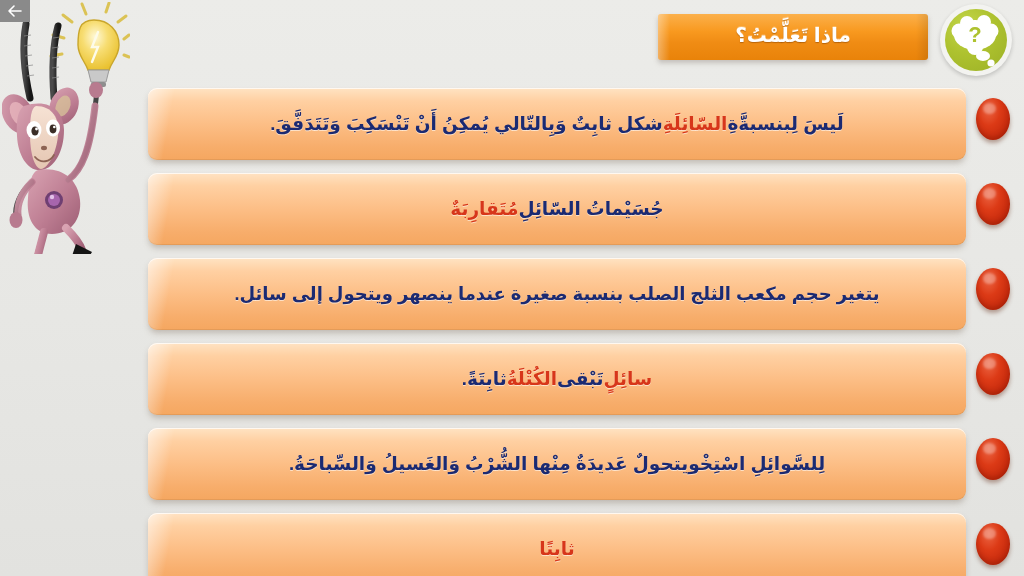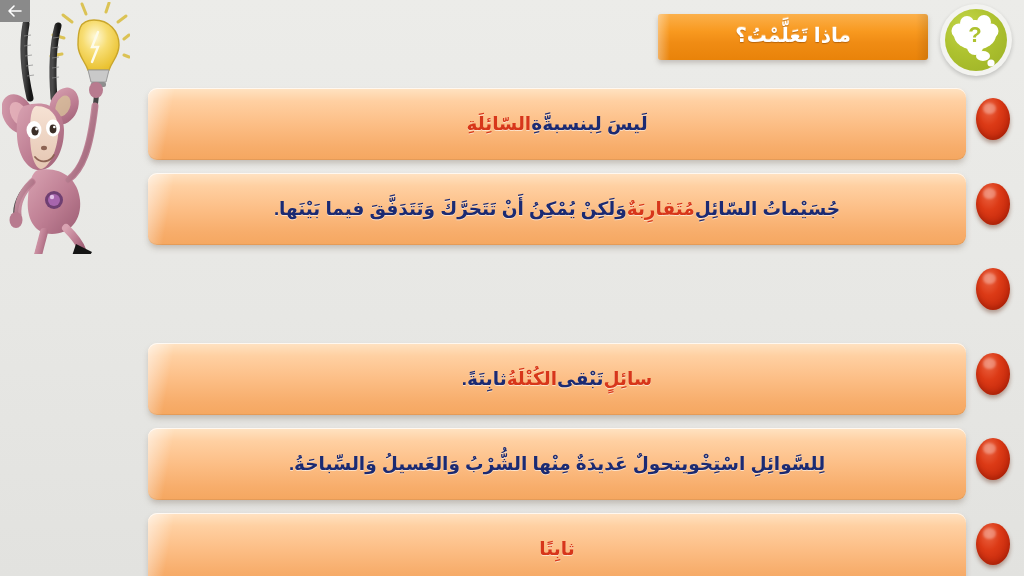--- a/index.html
+++ b/index.html
@@ -219,37 +219,42 @@
     </svg>
   </div>
 
   <div class="rows">
 
     <div class="row">
       <div class="panel">
         <div class="ptext">
           <span>لَيسَ لِبنسبةَّةِ </span>
             <span class="hl">السّائِلَةِ</span>
+            <span> شكل ثابِتٌ وَبِالتّالي يُمكِنُ أَنْ تَنْسَكِبَ وَتَتَدَفَّقَ.</span>
         </div>
       </div>
       <div class="bullet"></div>
     </div>
 
     <div class="row">
       <div class="panel">
         <div class="ptext">
           <span>جُسَيْماتُ السّائِلِ </span>
             <span class="hl">مُتَقارِبَةٌ</span>
-            <span> وَلَكِنْ يُمْكِنُ أَنْ تَتَحَرَّكَ وَتَتَدَفَّقَ فيما بَيْنَها.</span>
-        </div>
-      </div>
-      <div class="bullet"></div>
-    </div>
-
-    <div class="row">
+        </div>
+      </div>
+      <div class="bullet"></div>
+    </div>
+
+    <div class="row">
+      <div class="panel">
+        <div class="ptext plain">
+          <span>يتغير حجم مكعب الثلج الصلب بنسبة صغيرة عندما ينصهر ويتحول إلى سائل.</span>
+        </div>
+      </div>
       <div class="bullet"></div>
     </div>
 
     <div class="row">
       <div class="panel">
         <div class="ptext">
             <span class="hl">سائِلٍ</span>
             <span> تَبْقى </span>
             <span class="hl">الكُتْلَةُ</span>
             <span> ثابِتَةً.</span>

